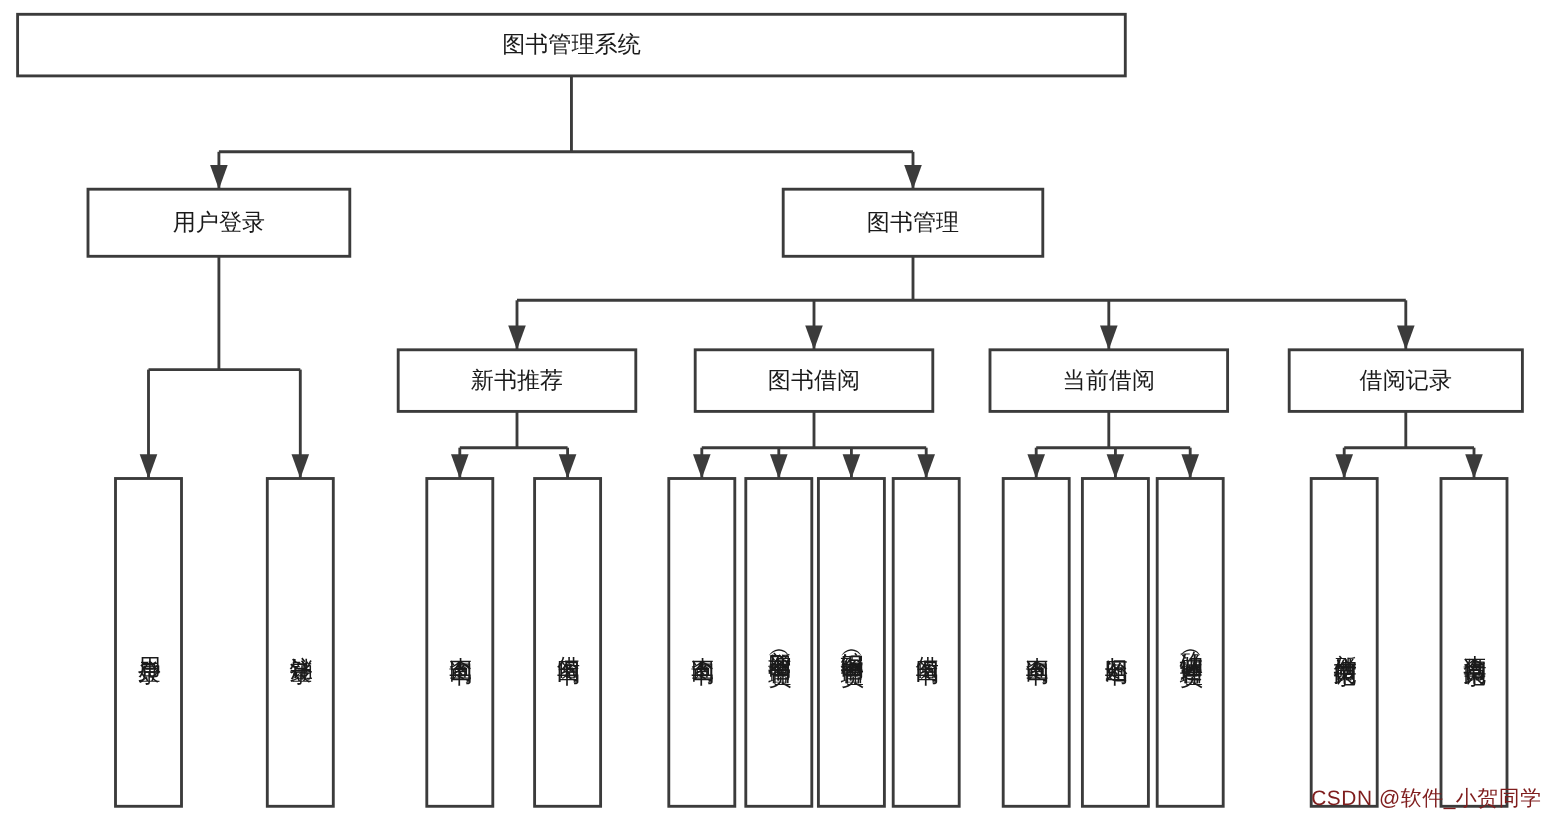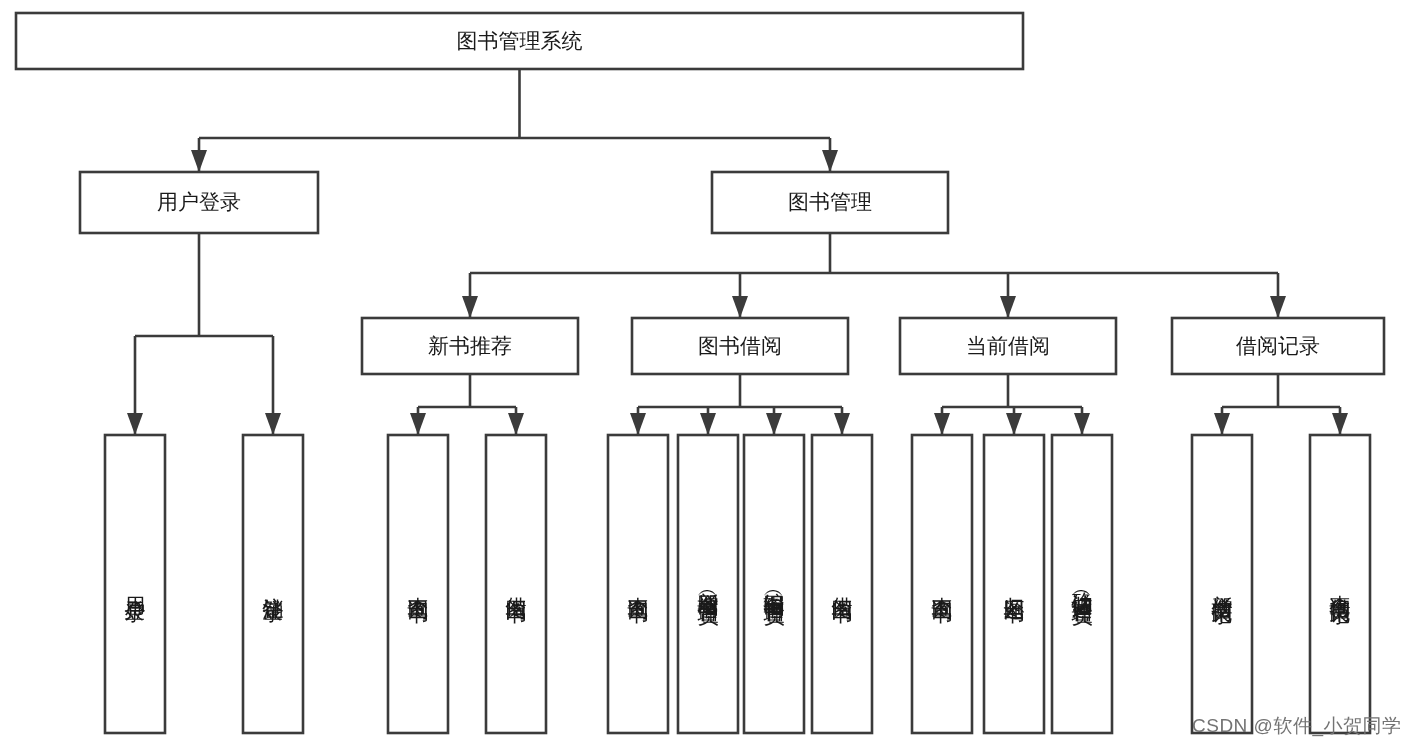--- a/index.html
+++ b/index.html
@@ -63,21 +63,21 @@
     display: flex;
     align-items: center;
     justify-content: center;
     pointer-events: none;
     user-select: none;
   }
   .watermark {
     position: absolute;
     font-family: "Liberation Sans", "DejaVu Sans", sans-serif;
     font-size: 19px;
-    color: #737373;
+    color: #7f1d1d;
     white-space: nowrap;
     letter-spacing: 0.5px;
   }
 </style>
 </head>
 <body>
 
 <div id="diagram-root">
 
   <svg id="tree-svg" viewBox="0 0 1405 747" xmlns="http://www.w3.org/2000/svg">

